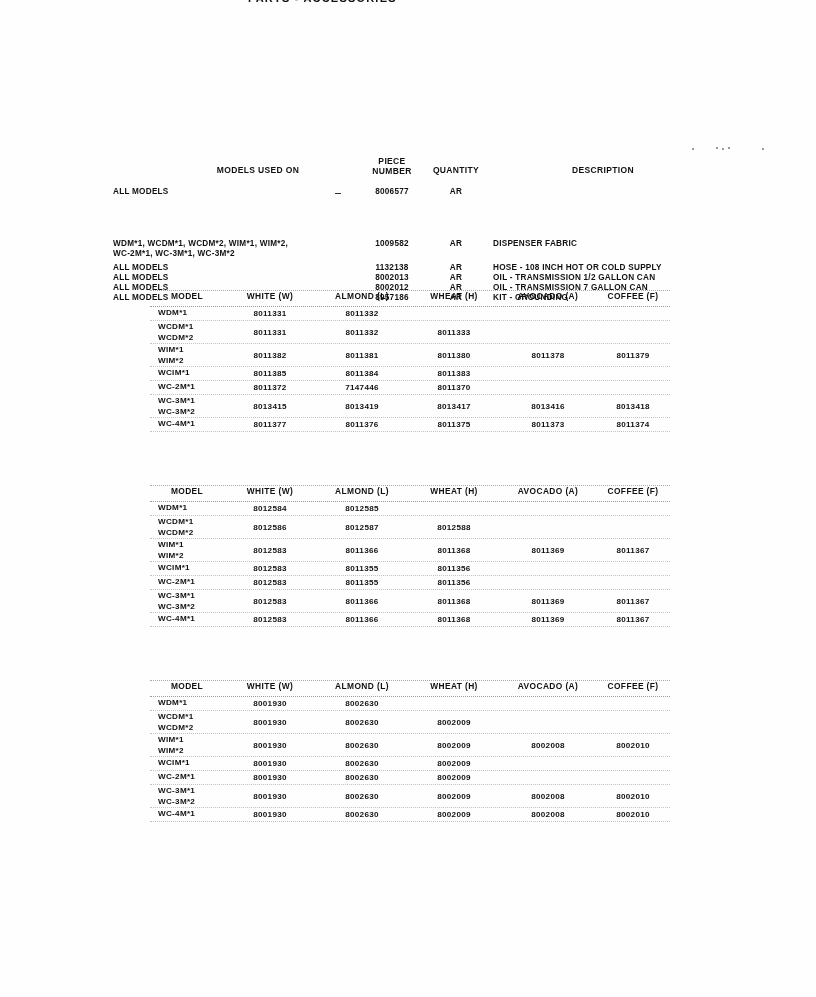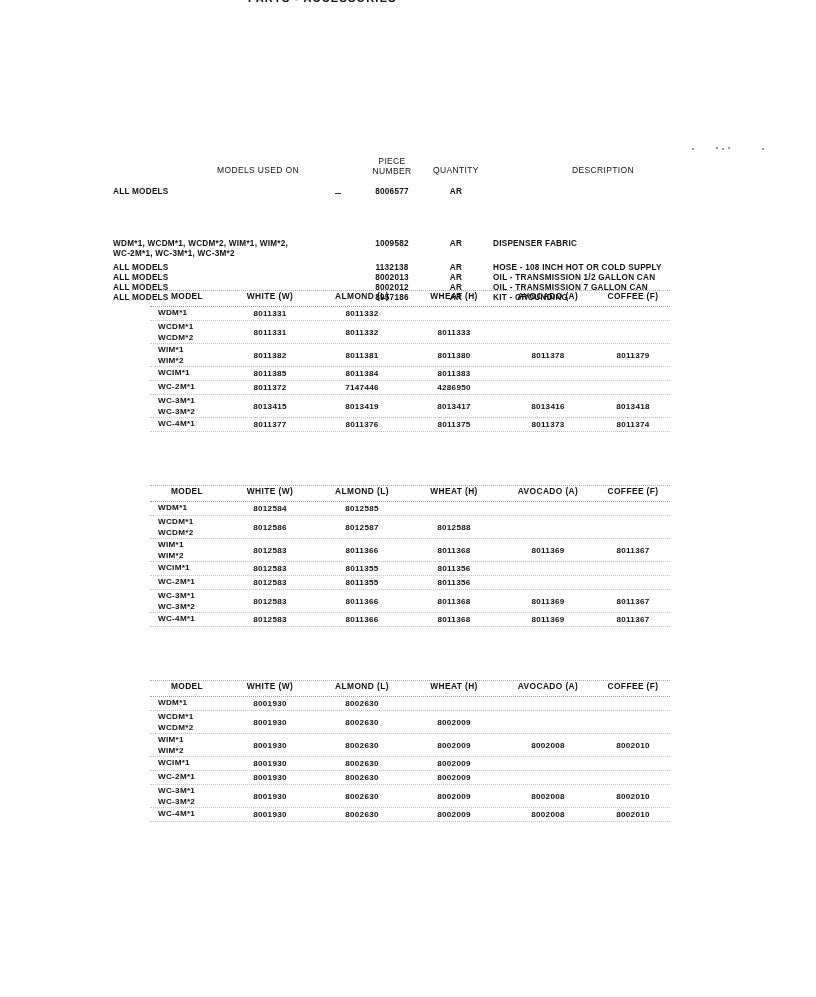--- a/index.html
+++ b/index.html
@@ -65,21 +65,21 @@
     left: 113px;
     width: 600px;
   }
   .pl-head {
     position: relative;
     height: 32px;
   }
   .pl-head div {
     position: absolute;
     font-size: 8.5px;
-    font-weight: normal;
+    font-weight: bold;
     letter-spacing: 0.35px;
     color: #111;
     text-align: center;
   }
   .pl-h-models { left: 55px;  top: 10px; width: 180px; }
   .pl-h-piece  { left: 248px; top: 2px;  width: 62px; line-height: 9.5px; }
   .pl-h-qty    { left: 312px; top: 10px; width: 62px; }
   .pl-h-desc   { left: 380px; top: 10px; width: 220px; }
 
   .pl-rows { position: relative; }
@@ -309,21 +309,21 @@
         <div class="cell num col-almond">8011384</div>
         <div class="cell num col-wheat">8011383</div>
         <div class="cell num col-avocado"></div>
         <div class="cell num col-coffee"></div>
       </div>
       <div class="row-sep"></div>
       <div class="ct-row">
         <div class="cell model col-model">WC-2M*1</div>
         <div class="cell num col-white">8011372</div>
         <div class="cell num col-almond">7147446</div>
-        <div class="cell num col-wheat">4286950</div>
+        <div class="cell num col-wheat">8011370</div>
         <div class="cell num col-avocado"></div>
         <div class="cell num col-coffee"></div>
       </div>
       <div class="row-sep"></div>
       <div class="ct-row tall">
         <div class="cell model col-model">WC-3M*1
 WC-3M*2</div>
         <div class="cell num col-white">8013415</div>
         <div class="cell num col-almond">8013419</div>
         <div class="cell num col-wheat">8013417</div>

